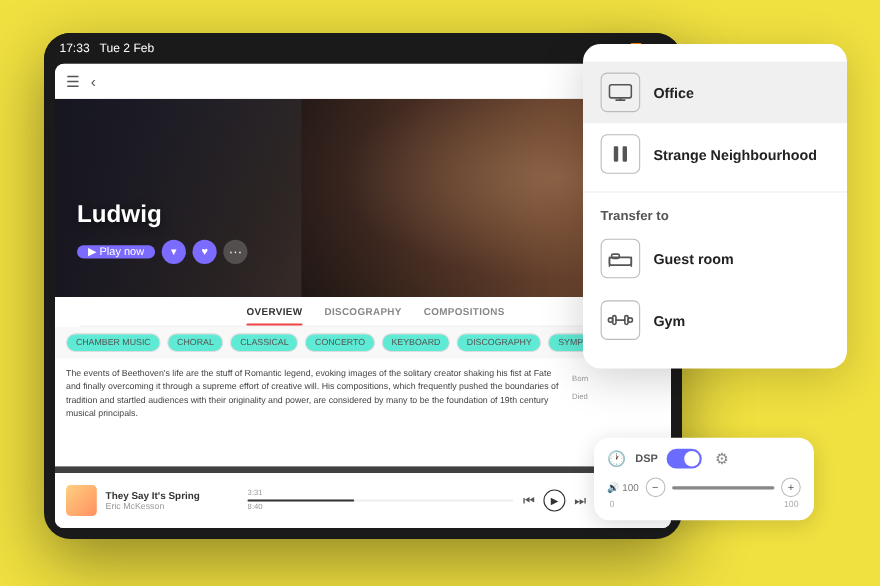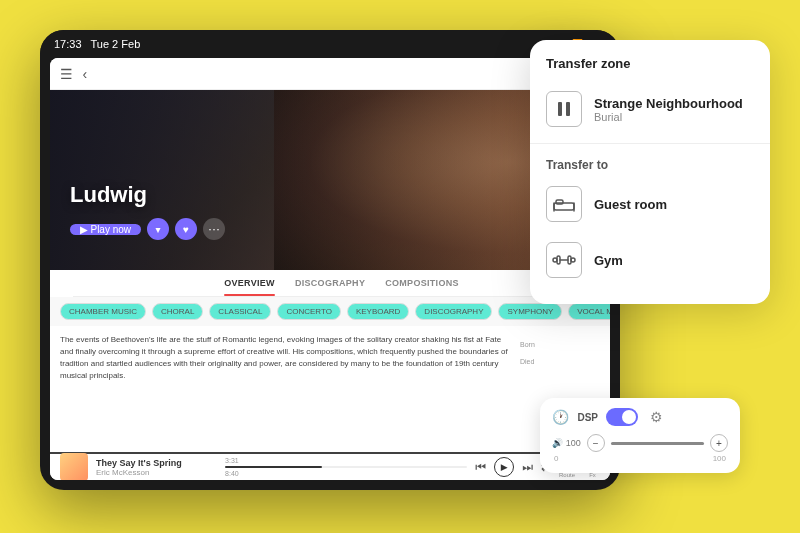--- a/index.html
+++ b/index.html
@@ -214,23 +214,23 @@
     }
     .content-side .label { color: #999; margin-top: 6px; font-size: 7px; }
     .content-side .value { font-size: 8px; font-weight: 500; }
 
     
     .now-playing {
       position: absolute;
       bottom: 0;
       left: 0;
       right: 0;
-      height: 28px;
-      background: #fff;
-      border-top: 2px solid #404040;
+      height: 56px;
+      background: #fff;
+      border-top: 6px solid #404040;
       display: flex;
       align-items: center;
       padding: 0 10px;
       gap: 8px;
     }
     .np-art {
       width: 28px;
       height: 28px;
       background: linear-gradient(135deg, #ffd080, #ff9060);
       border-radius: 4px;
@@ -544,33 +544,43 @@
         <div class="np-action-btn">
           <span class="np-action-icon">🔊</span>
           <span class="np-action-label">Fx</span>
         </div>
       </div>
     </div>
   </div>
 </div>
 
 <div class="transfer-popup">
-  <div class="popup-title">Transfer zone</div>
-
+
+  <div class="popup-item active">
+    <div class="popup-item-icon">
+      <svg width="22" height="18" viewBox="0 0 22 18" fill="none" xmlns="http://www.w3.org/2000/svg">
+        <rect x="1" y="2" width="20" height="12" rx="2" stroke="#555" stroke-width="1.5" fill="none"></rect>
+        <line x1="7" y1="16" x2="15" y2="16" stroke="#555" stroke-width="1.5" stroke-linecap="round"></line>
+        <line x1="11" y1="14" x2="11" y2="16" stroke="#555" stroke-width="1.5"></line>
+      </svg>
+    </div>
+    <div class="popup-item-info">
+      <div class="popup-item-name">Office</div>
+    </div>
+  </div>
 
   <div class="popup-item">
     <div class="popup-item-icon">
       <svg width="16" height="18" viewBox="0 0 16 18" fill="none">
         <rect x="2" y="2" width="4" height="14" rx="1" fill="#555"></rect>
         <rect x="10" y="2" width="4" height="14" rx="1" fill="#555"></rect>
       </svg>
     </div>
     <div class="popup-item-info">
       <div class="popup-item-name">Strange Neighbourhood</div>
-      <div class="popup-item-sub">Burial</div>
     </div>
   </div>
 
   <div class="popup-divider"></div>
 
   <div class="popup-section-title">Transfer to</div>
 
   <div class="popup-item">
     <div class="popup-item-icon">
       <svg width="22" height="16" viewBox="0 0 22 16" fill="none">

